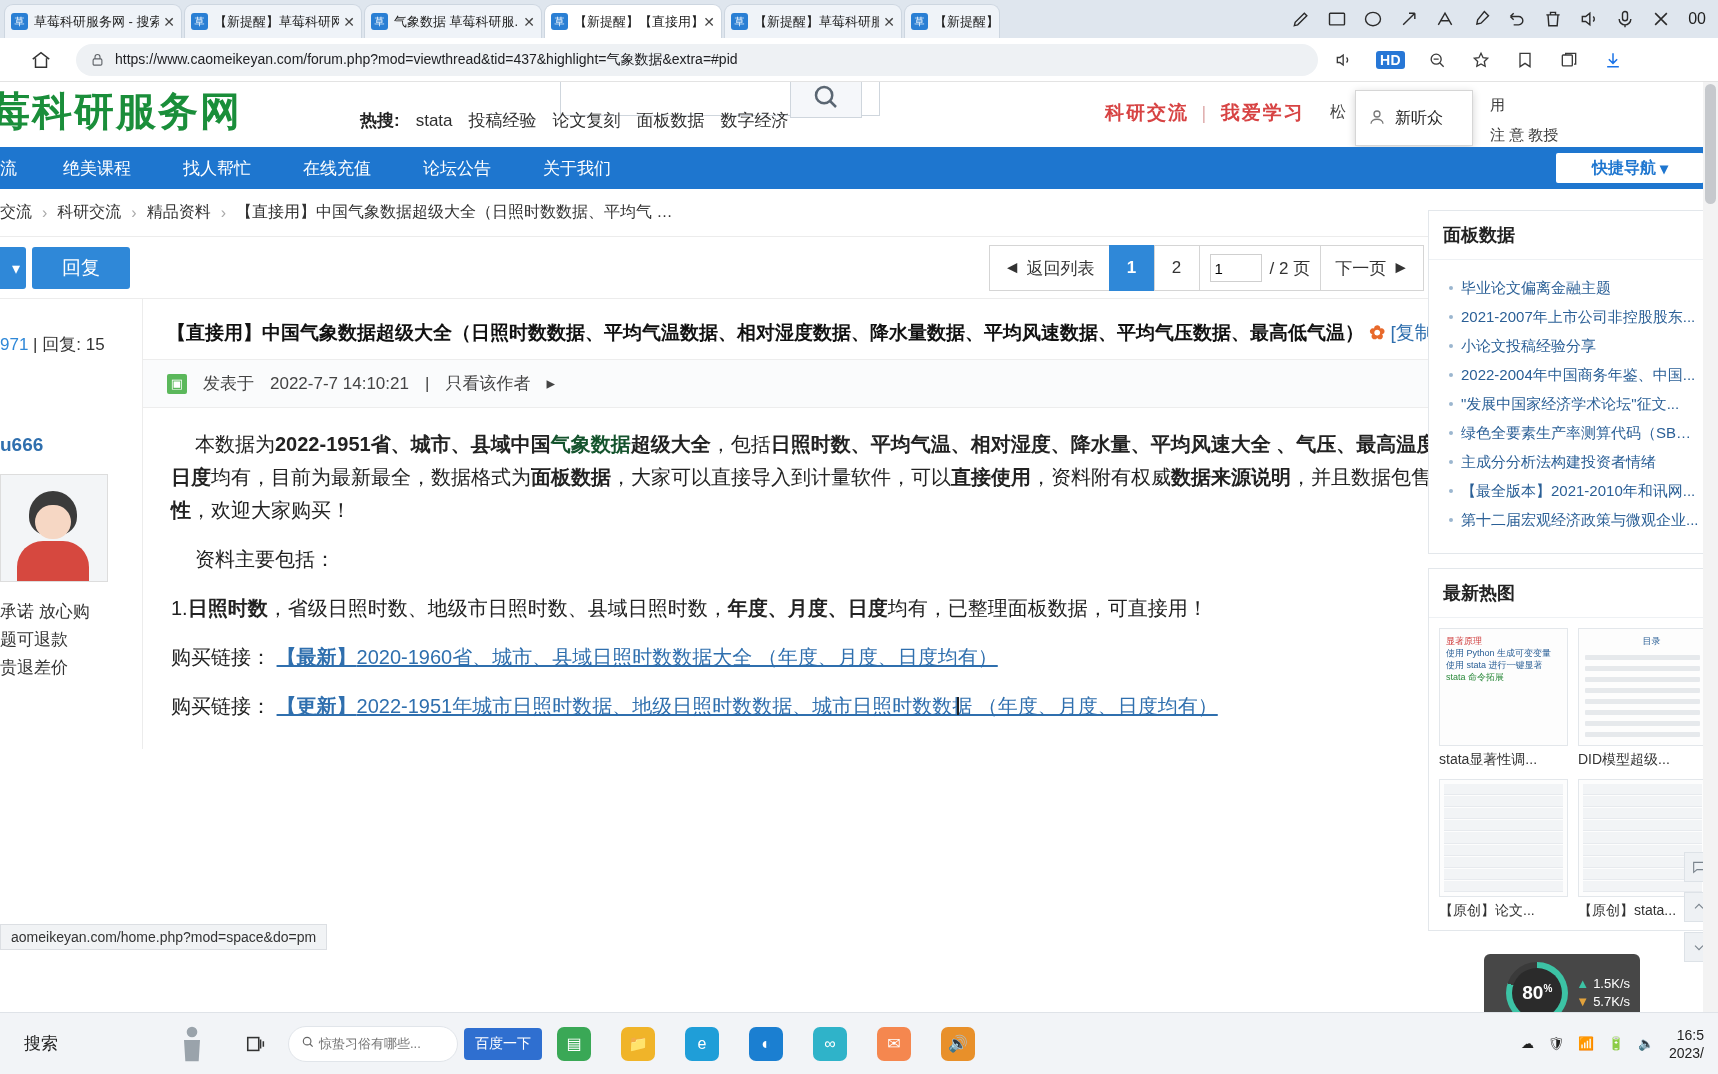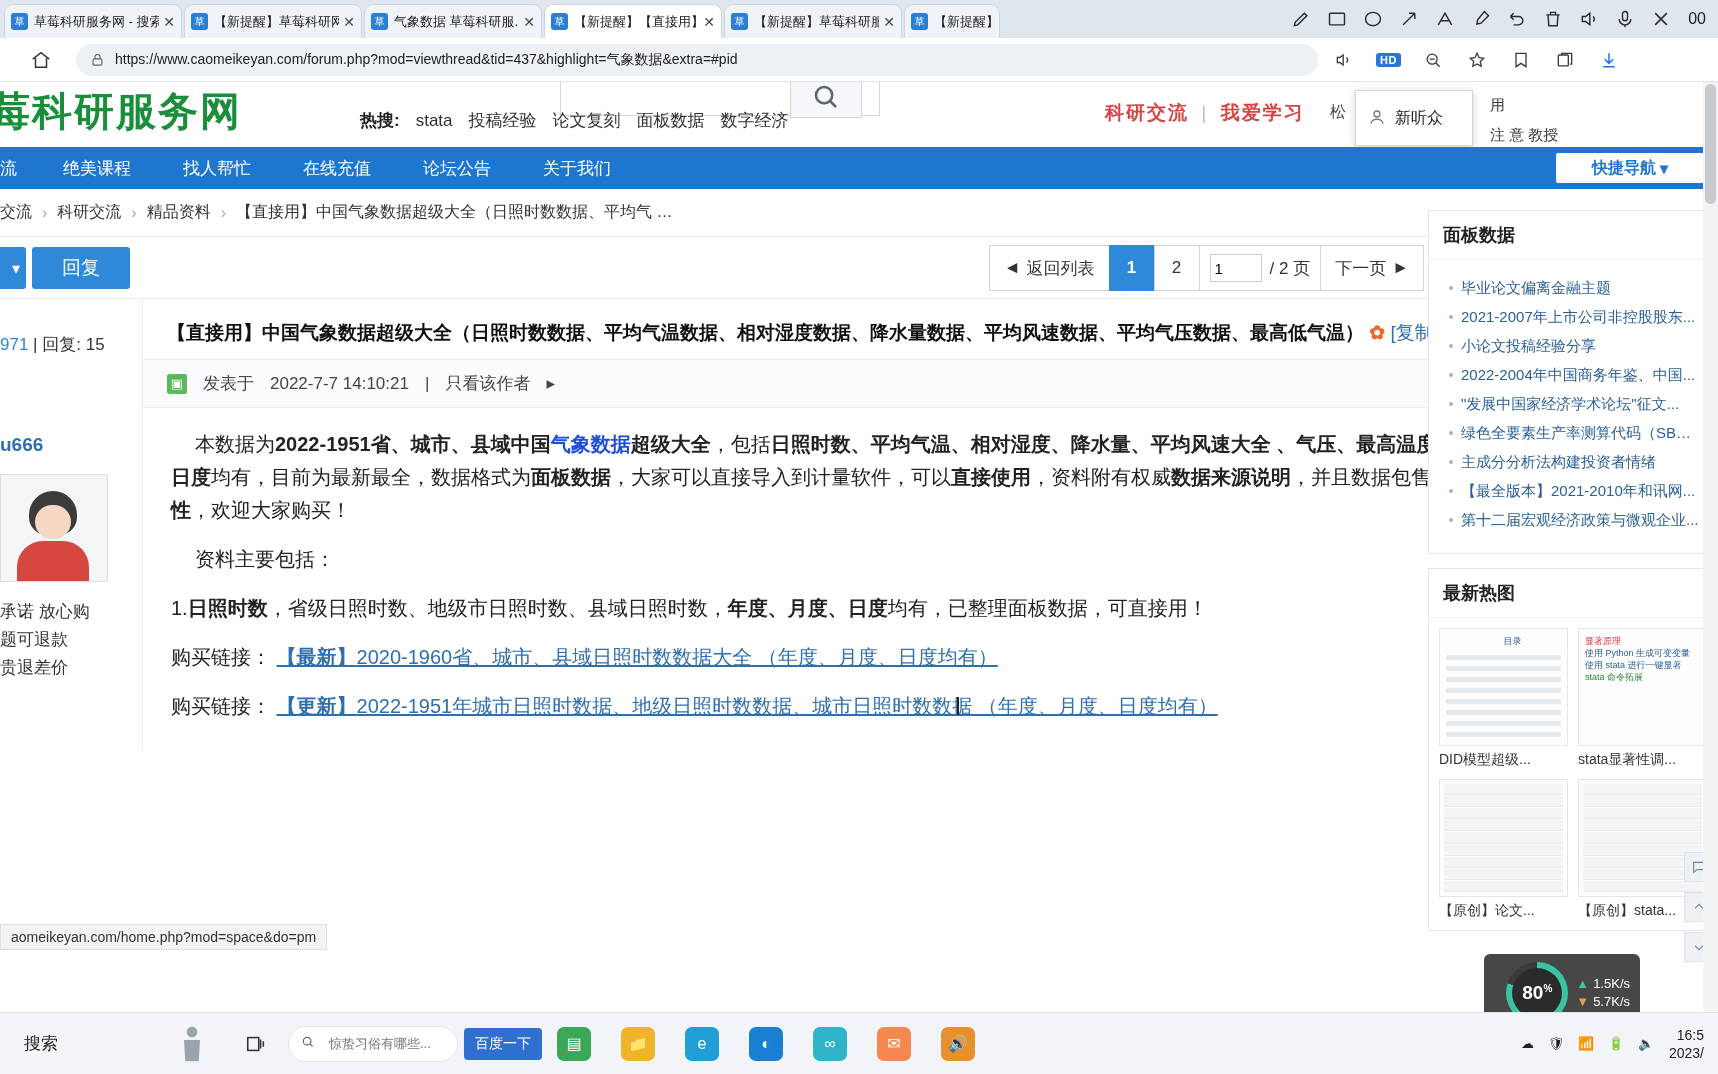--- a/index.html
+++ b/index.html
@@ -59,21 +59,21 @@
   .omnibox {
     margin-left: 18px; height: 32px; flex: 1 1 auto; max-width: 1242px;
     background: #eef1f4; border-radius: 16px; display: flex; align-items: center;
     padding: 0 10px; font-size: 14px; color: #202124;
   }
   .omnibox .lock { margin: 0 10px 0 4px; color: #5f6368; display: flex; }
   .omnibox .urltext { white-space: nowrap; overflow: hidden; }
   .omni-right { display: flex; align-items: center; gap: 20px; margin-left: 14px; color: #3a3a3a; }
   .omni-right .ic { display: flex; align-items: center; justify-content: center; width: 24px; height: 24px; }
   .hd-badge {
-    background: #2777d6; color: #fff; font-size: 11px; font-weight: bold;
+    background: #2777d6; color: #fff; font-size: 14px; font-weight: bold;
     border-radius: 3px; padding: 1px 4px; letter-spacing: .5px;
   }
 
   
   .page { position: absolute; left: 0; top: 82px; width: 1718px; height: 930px; background: #fff; overflow: hidden; }
 
   .site-head {
     position: relative; height: 65px; background: #fff;
   }
   .logo {
@@ -211,21 +211,21 @@
   }
   .post-meta .right {
     position: absolute; right: 24px; top: 8px; display: flex; align-items: center; gap: 10px;
     font-size: 17px; color: #333;
   }
   .post-meta .right input { width: 72px; height: 30px; border: 1px solid #cfcfcf; }
   .post-body {
     padding: 20px 28px 10px 28px; font-size: 20px; line-height: 33px; color: #222;
   }
   .post-body b { font-weight: bold; }
-  .post-body .red { color: #1d4ed8; font-weight: bold; }
+  .post-body .red { color: #14532d; font-weight: bold; }
   .post-body p { margin: 0 0 16px 0; }
   .post-body .indent { text-indent: 24px; }
   .buylink { color: #2f6fae; text-decoration: underline; }
   .buylink b { font-weight: bold; }
   .cursor-caret {
     position: absolute; left: 814px; top: 398px; width: 2px; height: 18px; background: #222;
   }
 
   
   .rightcol {
@@ -303,21 +303,21 @@
   .taskbar {
     position: absolute; left: 0; bottom: 0; width: 1718px; height: 62px;
     background: #f2f4f7; display: flex; align-items: center; border-top: 1px solid #dfe3e8;
   }
   .tb-search {
     margin-left: 10px; font-size: 17px; color: #222; width: 150px; padding-left: 14px;
   }
   .tb-item { width: 64px; height: 62px; display: flex; align-items: center; justify-content: center; }
   .tb-searchbox {
     width: 170px; height: 36px; background: #fff; border-radius: 18px; display: flex;
-    align-items: center; gap: 14px; padding: 0 12px; font-size: 13px; color: #777;
+    align-items: center; gap: 4px; padding: 0 12px; font-size: 13px; color: #777;
     border: 1px solid #e1e5ea;
   }
   .tb-baidu {
     width: 78px; height: 32px; background: #2f6fd0; color: #fff; font-size: 14px;
     display: flex; align-items: center; justify-content: center; border-radius: 4px; margin-left: 6px;
   }
   .tb-right {
     margin-left: auto; display: flex; align-items: center; gap: 14px; padding-right: 14px;
     font-size: 13px; color: #222;
   }
@@ -660,47 +660,47 @@
         <li>【最全版本】2021-2010年和讯网...</li>
         <li>第十二届宏观经济政策与微观企业...</li>
       </ul>
     </div>
 
     <div class="panel">
       <h3>最新热图</h3>
       <div class="thumbs">
         <div class="thumb">
           <div class="img">
+            <div class="minicode">
+              <div class="rd">显著原理</div>
+              <div>使用 Python 生成可变变量</div>
+              <div>使用 stata 进行一键显著</div>
+              <div class="gr">stata 命令拓展</div>
+            </div>
+          </div>
+          <div class="cap">stata显著性调...</div>
+        </div>
+        <div class="thumb">
+          <div class="img">
             <div class="minicode" style="left:50%;color:#2a5f96">目录</div>
             <div class="fakelines" style="top:26px">
               <i></i>
                 <i></i>
               <i></i>
                 <i></i>
               <i></i>
                 <i></i>
               <i></i>
                 <i></i>
             </div>
           </div>
           <div class="cap">DID模型超级...</div>
         </div>
         <div class="thumb">
           <div class="img">
-            <div class="minicode">
-              <div class="rd">显著原理</div>
-              <div>使用 Python 生成可变变量</div>
-              <div>使用 stata 进行一键显著</div>
-              <div class="gr">stata 命令拓展</div>
-            </div>
-          </div>
-          <div class="cap">stata显著性调...</div>
-        </div>
-        <div class="thumb">
-          <div class="img">
             <div class="grid-thumb">
               <span></span>
                 <span></span>
               <span></span>
                 <span></span>
               <span></span>
                 <span></span>
               <span></span>
                 <span></span>
               <span></span>

